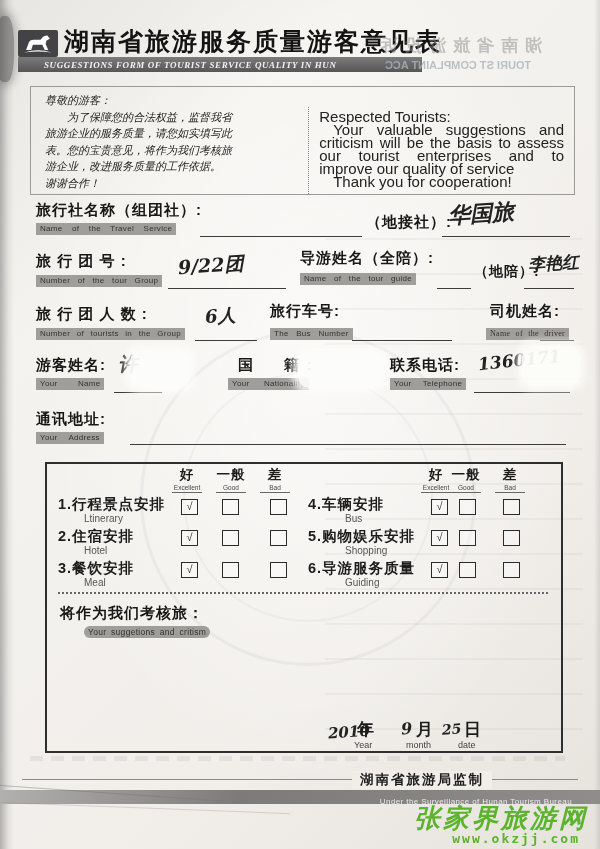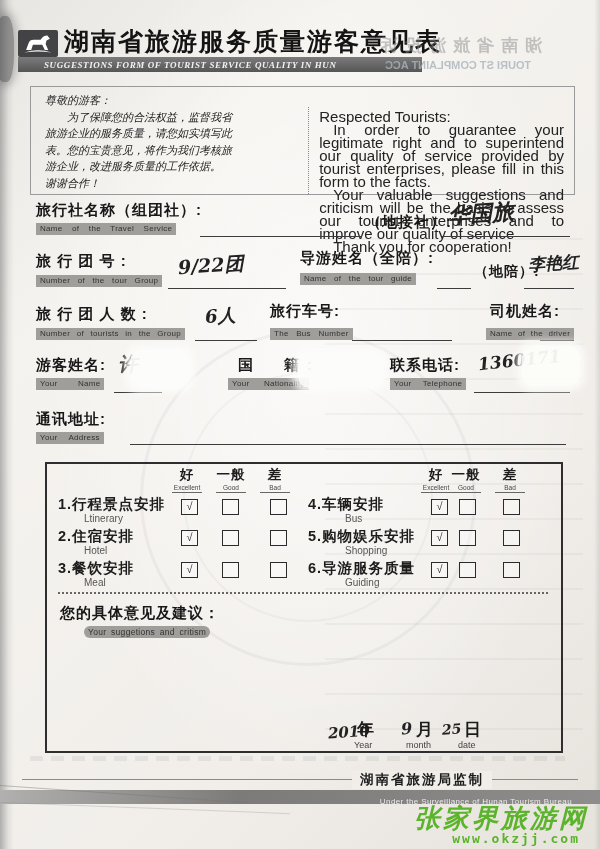--- a/index.html
+++ b/index.html
@@ -93,21 +93,20 @@
     <div class="intro-cn">
       <div class="cnline">尊敬的游客：</div>
       <div class="cnline">为了保障您的合法权益，监督我省</div>
       <div class="cnline">旅游企业的服务质量，请您如实填写此</div>
       <div class="cnline">表。您的宝贵意见，将作为我们考核旅</div>
       <div class="cnline">游企业，改进服务质量的工作依据。</div>
       <div class="cnline">谢谢合作！</div>
     </div>
     <div class="intro-en">
       <p>Respected Tourists:</p>
-      <p>In order to guarantee your legitimate right and to superintend our quality of service provided by tourist enterprises, please fill in this form to the facts.</p>
       <p>Your valuable suggestions and criticism will be the basis to assess our tourist enterprises and to improve our quality of service</p>
       <p>Thank you for cooperation!</p>
     </div>
   </div>
 
   <div class="cnlabel" style="left:36px;top:201px;">旅行社名称（组团社）:</div>
   <div class="enstrip" style="left:36px;top:223px;word-spacing:7px;">Name of the Travel Service</div>
   <div class="uline" style="left:200px;top:236px;width:162px;"></div>
   <div class="cnlabel" style="left:366px;top:213px;">（地接社）:</div>
   <div class="hand" style="left:448px;top:199px;font-size:22px;">华国旅</div>
@@ -125,21 +124,21 @@
   <div class="uline" style="left:524px;top:288px;width:50px;"></div>
 
   <div class="cnlabel" style="left:36px;top:305px;">旅 行 团 人 数 :</div>
   <div class="enstrip" style="left:36px;top:328px;word-spacing:4px;">Number of tourists in the Group</div>
   <div class="hand" style="left:205px;top:304px;font-size:18px;">6人</div>
   <div class="uline" style="left:195px;top:340px;width:62px;"></div>
   <div class="cnlabel" style="left:270px;top:302px;">旅行车号:</div>
   <div class="enstrip" style="left:270px;top:328px;word-spacing:5px;">The Bus Number</div>
   <div class="uline" style="left:352px;top:340px;width:100px;"></div>
   <div class="cnlabel" style="left:490px;top:302px;">司机姓名:</div>
-  <div class="enstrip" style="left:486px;top:328px;word-spacing:3px;">Name of the driver</div>
+  <div class="enstrip" style="left:486px;top:328px;word-spacing:3px;font-family:Liberation Serif, serif;">Name of the driver</div>
   <div class="uline" style="left:540px;top:340px;width:34px;"></div>
 
   <div class="cnlabel" style="left:36px;top:356px;">游客姓名:</div>
   <div class="enstrip" style="left:36px;top:378px;word-spacing:18px;">Your Name</div>
   <div class="hand" style="left:118px;top:351px;font-size:20px;">许</div>
   <div class="uline" style="left:114px;top:392px;width:48px;"></div>
   <div class="blur" style="left:130px;top:350px;width:60px;height:38px;"></div>
   <div class="cnlabel" style="left:238px;top:356px;letter-spacing:8px;">国　籍:</div>
   <div class="enstrip" style="left:228px;top:378px;word-spacing:12px;">Your Nationality</div>
   <div class="blur" style="left:298px;top:352px;width:85px;height:36px;"></div>
@@ -211,21 +210,21 @@
   <div class="cbx" style="left:222px;top:562px;"></div>
   <div class="cbx" style="left:270px;top:562px;"></div>
 
   <div class="item-cn" style="left:308px;top:559px;">6.导游服务质量</div>
   <div class="enplain" style="left:345px;top:577px;">Guiding</div>
   <div class="cbx" style="left:431px;top:562px;">√</div>
   <div class="cbx" style="left:459px;top:562px;"></div>
   <div class="cbx" style="left:503px;top:562px;"></div>
 
   <div class="abs dotted-sep"></div>
-  <div class="cnlabel" style="left:60px;top:604px;font-size:15px;">您的具体意见及建议：</div>
+  <div class="cnlabel" style="left:60px;top:604px;font-size:15px;">将作为我们考核旅：</div>
   <div class="enstrip" style="left:84px;top:626px;font-size:8.5px;word-spacing:2px;border-radius:6px;">Your suggetions and critism</div>
 
   <div class="hand" style="left:328px;top:723px;font-size:15px;">2010</div>
   <div class="date-cn" style="left:357px;top:718px;">年</div>
   <div class="date-en" style="left:354px;top:740px;">Year</div>
   <div class="hand" style="left:401px;top:719px;font-size:16px;">9</div>
   <div class="date-cn" style="left:416px;top:718px;">月</div>
   <div class="date-en" style="left:406px;top:740px;">month</div>
   <div class="hand" style="left:442px;top:721px;font-size:14px;">25</div>
   <div class="date-cn" style="left:464px;top:718px;">日</div>

